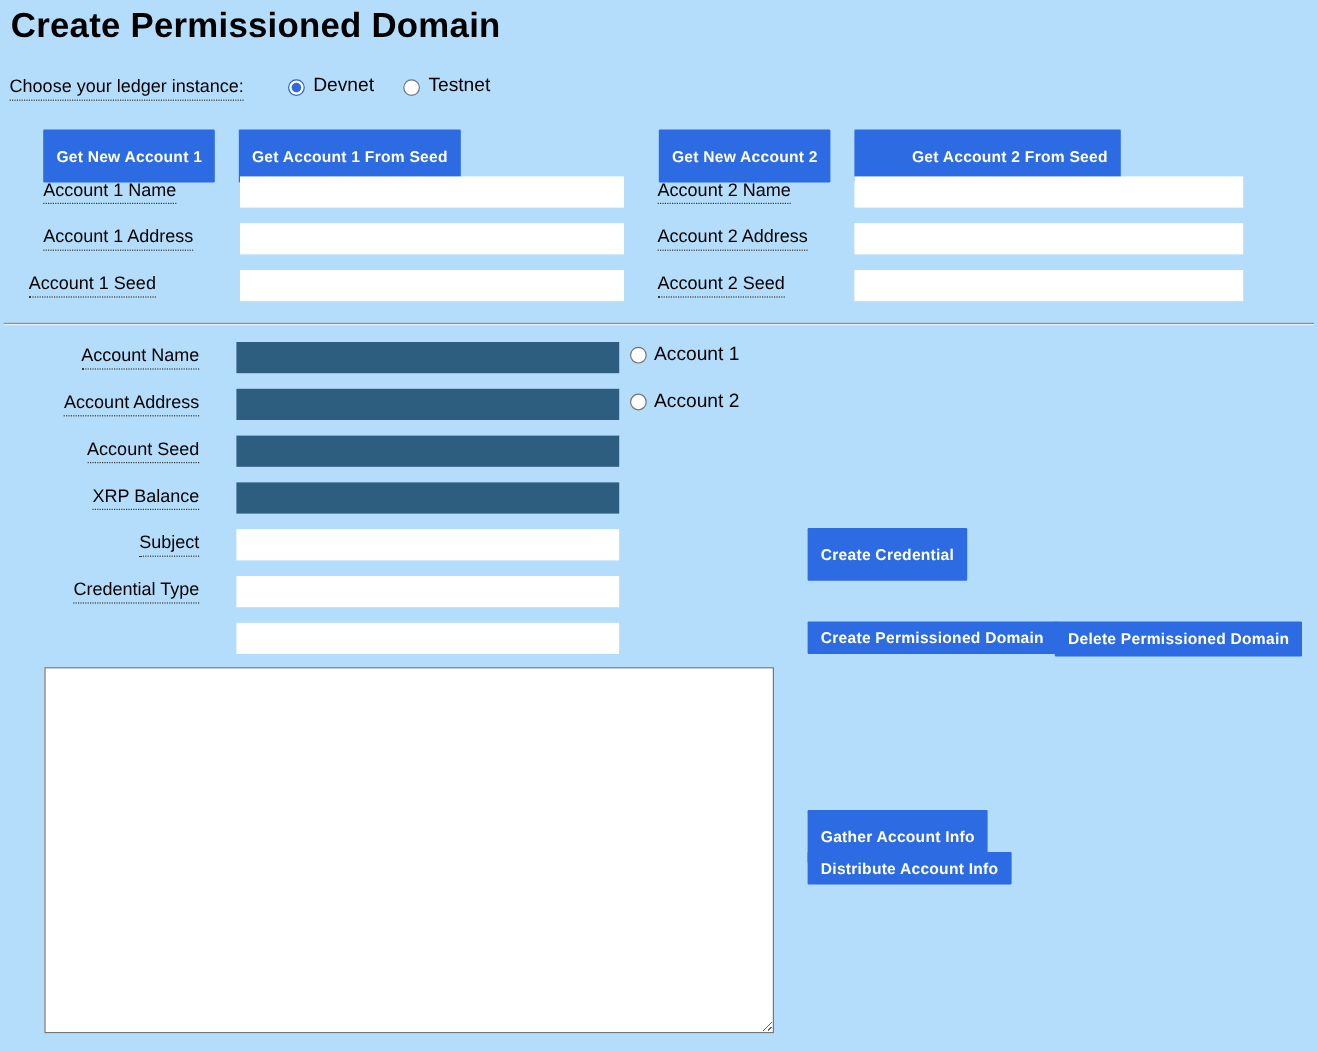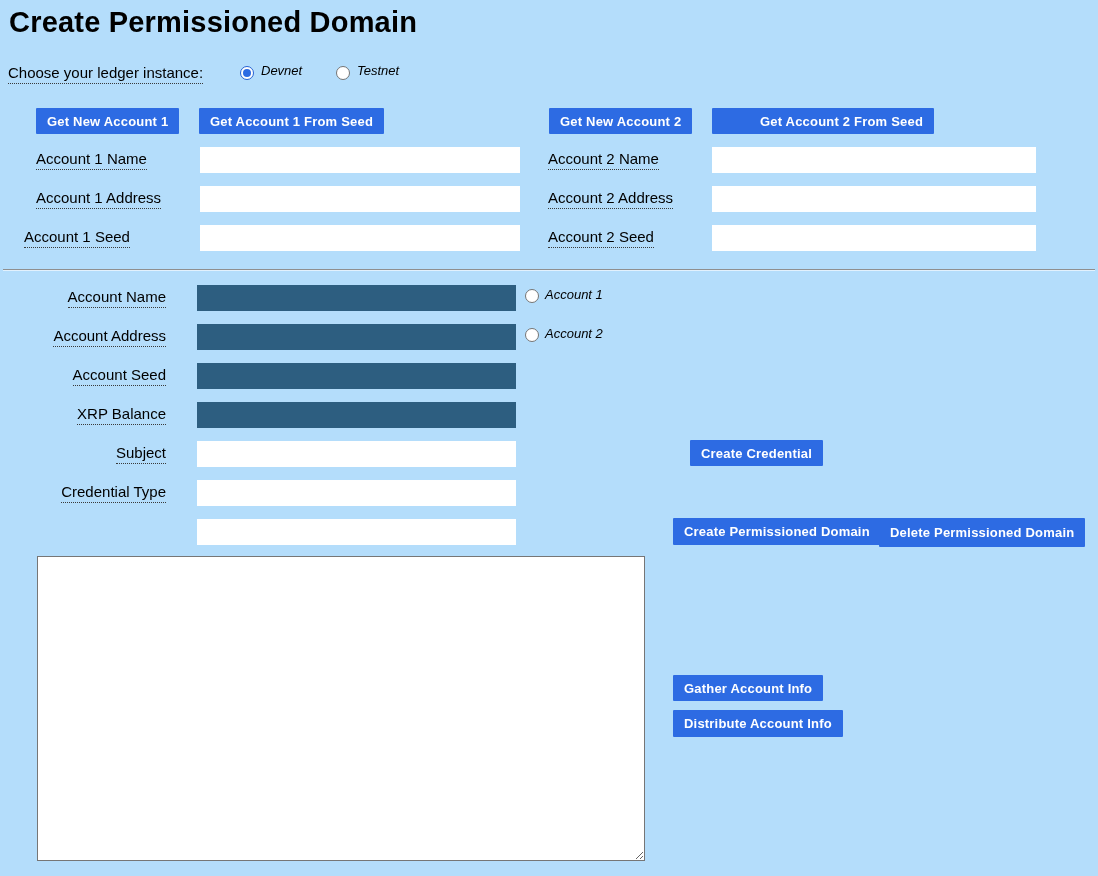--- a/index.html
+++ b/index.html
@@ -7,34 +7,34 @@
   .page{position:relative;width:1098px;height:876px;background:#b4ddfb;overflow:hidden;}
 
   .page-title{position:absolute;left:9px;top:6px;font-size:29px;font-weight:bold;color:#000;letter-spacing:0.2px;}
 
   .lbl{position:absolute;font-size:15px;color:#000;white-space:nowrap;}
   .lbl .u{border-bottom:1px dotted #3a3a3a;padding-bottom:2px;}
   .row-lbl{height:26px;line-height:24px;}
   .lblr{position:absolute;left:0;width:166px;text-align:right;height:26px;line-height:24px;font-size:15px;white-space:nowrap;}
   .lblr .u{border-bottom:1px dotted #3a3a3a;padding-bottom:2px;}
 
-  .btn{position:absolute;height:26px;background:#2d6be3;color:#ffffff;border:none;border-radius:1px;
+  .btn{position:absolute;height:44px;background:#2d6be3;color:#ffffff;border:none;border-radius:1px;
        font-family:"Liberation Sans",sans-serif;font-weight:bold;font-size:13px;padding:0 11px;
        letter-spacing:0.2px;cursor:pointer;white-space:nowrap;}
 
   .txt{position:absolute;height:26px;border:none;background:#ffffff;box-sizing:border-box;
        font-family:"Liberation Sans",sans-serif;font-size:14px;padding:0 5px;outline:none;}
   .txt.dark{background:#2d5e80;}
 
   .radio{position:absolute;width:14px;height:14px;border-radius:50%;background:#fff;
          border:1px solid #757575;box-sizing:border-box;}
   .radio.checked{border:1.5px solid #2560d2;}
   .radio.checked::after{content:"";position:absolute;left:2px;top:2px;right:2px;bottom:2px;
          border-radius:50%;background:#2d6be3;}
-  .radio-lbl{position:absolute;font-size:13px;color:#000;white-space:nowrap;font-style:italic;}
+  .radio-lbl{position:absolute;font-size:16px;color:#000;white-space:nowrap;}
 
   .divider{position:absolute;left:3px;width:1092px;height:0;
            border-top:1px solid #8f8f8f;border-bottom:1px solid #e2f1fd;}
 
   .results{position:absolute;background:#ffffff;border:1px solid #767676;box-sizing:border-box;
            resize:both;font-family:"DejaVu Sans Mono",monospace;font-size:13px;padding:2px;}
 </style>
 </head>
 <body>
 
@@ -96,21 +96,21 @@
   <div class="radio-lbl" style="left:545px;top:326px;">Account 2</div>
 
   <div class="lblr" style="top:441px;">
     <span class="u">Subject</span></div>
   <input class="txt" style="left: 197px; top: 441px; width: 319px;" value="">
   <div class="lblr" style="top:480px;">
     <span class="u">Credential Type</span></div>
   <input class="txt" style="left: 197px; top: 480px; width: 319px;" value="">
   <input class="txt" style="left: 197px; top: 519px; width: 319px;" value="">
 
-  <button class="btn" style="left:690px;top:440px;">Create Credential</button>
+  <button class="btn" style="left:673px;top:440px;">Create Credential</button>
   <button class="btn" style="left:673px;top:518px;height:27px;">Create Permissioned Domain</button>
   <button class="btn" style="left:879px;top:518px;height:29px;">Delete Permissioned Domain</button>
 
   <textarea class="results" style="left: 37px; top: 556px; width: 608px; height: 305px;"></textarea>
 
   <button class="btn" style="left:673px;top:675px;">Gather Account Info</button>
   <button class="btn" style="left:673px;top:710px;height:27px;">Distribute Account Info</button>
 
 </div>
 

